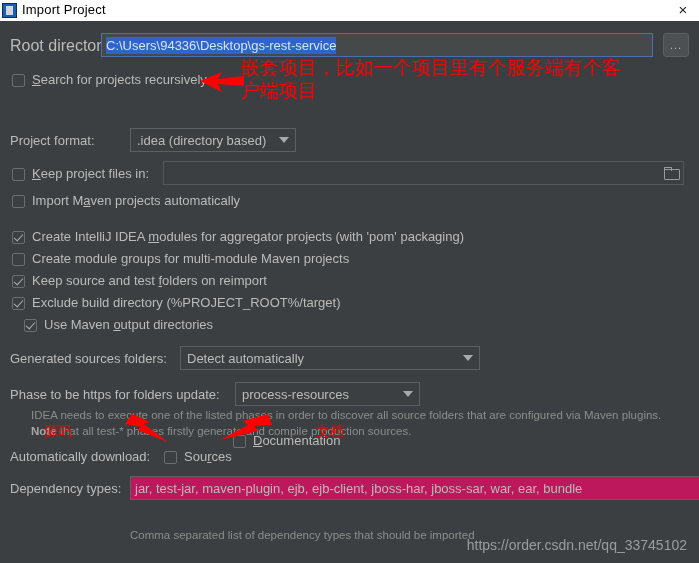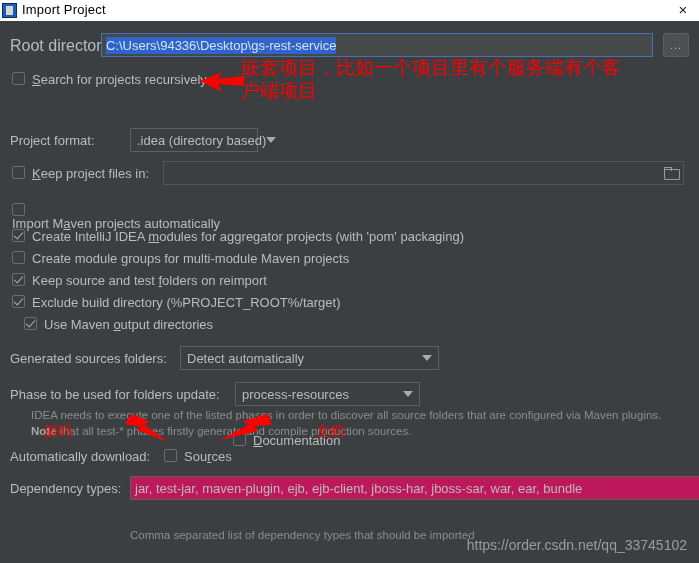--- a/index.html
+++ b/index.html
@@ -81,21 +81,21 @@
     display:flex;align-items:center;padding:0 6px;
     font-size:13px;color:#bbbbbb;cursor:pointer;white-space:nowrap;
   }
   .combo .arrow{
     margin-left:auto;width:0;height:0;
     border-left:5px solid transparent;border-right:5px solid transparent;
     border-top:6px solid #a9a9a9;
   }
 
   
-  .cb{display:flex;align-items:flex-start;cursor:pointer;white-space:nowrap;}
+  .cb{display:flex;align-items:flex-end;cursor:pointer;white-space:nowrap;}
   .cb .box{
     box-sizing:border-box;width:13px;height:13px;flex:0 0 13px;
     border:1px solid #6b6d6e;background:#3c3f41;border-radius:2px;
     position:relative;margin-right:7px;
   }
   .cb.checked .box:after{
     content:"";position:absolute;left:3px;top:0px;width:4px;height:8px;
     border:solid #b0b0b0;border-width:0 1.8px 1.8px 0;
     transform:rotate(42deg);
   }
@@ -130,35 +130,35 @@
     <span class="sel">C:\Users\94336\Desktop\gs-rest-service</span>
   </div>
   <div class="row browse" style="left:663px;top:12px;">...</div>
 
   <div class="row cb" style="left:12px;top:51px;">
     <span class="box"></span>
     <span class="txt"><span class="u">S</span><span>earch for projects recursively</span></span>
   </div>
 
   <div class="row lbl" style="left:10px;top:112px;">Project format:</div>
-  <div class="row combo" style="left:130px;top:107px;width:128px;">
+  <div class="row combo" style="left:130px;top:107px;width:166px;">
     <span>.idea (directory based)</span>
     <span class="arrow"></span>
   </div>
 
   <div class="row cb" style="left:12px;top:145px;">
     <span class="box"></span>
     <span class="txt"><span class="u">K</span><span>eep project files in:</span></span>
   </div>
   <div class="row tf disabled" style="left:163px;top:140px;width:521px;">
     <span class="plain"></span>
     <span class="folder-ic" style="margin-left:auto;"></span>
   </div>
 
-  <div class="row cb" style="left:12px;top:182px;flex-direction:column;">
+  <div class="row cb" style="left:12px;top:172px;">
     <span class="box"></span>
     <span class="txt"><span>Import M</span><span class="u">a</span><span>ven projects automatically</span></span>
   </div>
   <div class="row cb checked" style="left:12px;top:208px;">
     <span class="box"></span>
     <span class="txt"><span>Create IntelliJ IDEA </span><span class="u">m</span><span>odules for aggregator projects (with 'pom' packaging)</span></span>
   </div>
   <div class="row cb" style="left:12px;top:230px;">
     <span class="box"></span>
     <span class="txt"><span>Create module </span><span class="u">g</span><span>roups for multi-module Maven projects</span></span>
@@ -170,26 +170,26 @@
   <div class="row cb checked" style="left:12px;top:274px;">
     <span class="box"></span>
     <span class="txt"><span>Exclude build directory (%PROJECT_ROOT%/target)</span><span class="u"></span><span></span></span>
   </div>
   <div class="row cb checked" style="left:12px;top:296px;padding-left:12px;">
     <span class="box"></span>
     <span class="txt"><span>Use Maven </span><span class="u">o</span><span>utput directories</span></span>
   </div>
 
   <div class="row lbl" style="left:10px;top:330px;">Generated sources folders:</div>
-  <div class="row combo" style="left:180px;top:325px;width:259px;">
+  <div class="row combo" style="left:180px;top:325px;width:300px;">
     <span>Detect automatically</span>
     <span class="arrow"></span>
   </div>
 
-  <div class="row lbl" style="left:10px;top:366px;">Phase to be used for folders update:</div>
+  <div class="row lbl" style="left:10px;top:366px;">Phase to be https for folders update:</div>
   <div class="row combo" style="left:235px;top:361px;width:185px;">
     <span>process-resources</span>
     <span class="arrow"></span>
   </div>
 
   <div class="row hint" style="left:31px;top:388px;">IDEA needs to execute one of the listed phases in order to discover all source folders that are configured via Maven plugins.</div>
   <div class="row hint" style="left:31px;top:404px;"><b>Note</b><span> that all test-* phases firstly generate and compile production sources.</span></div>
 
   <div class="row lbl" style="left:10px;top:428px;">Automatically download:</div>
   <div class="row cb" style="left:164px;top:428px;">

